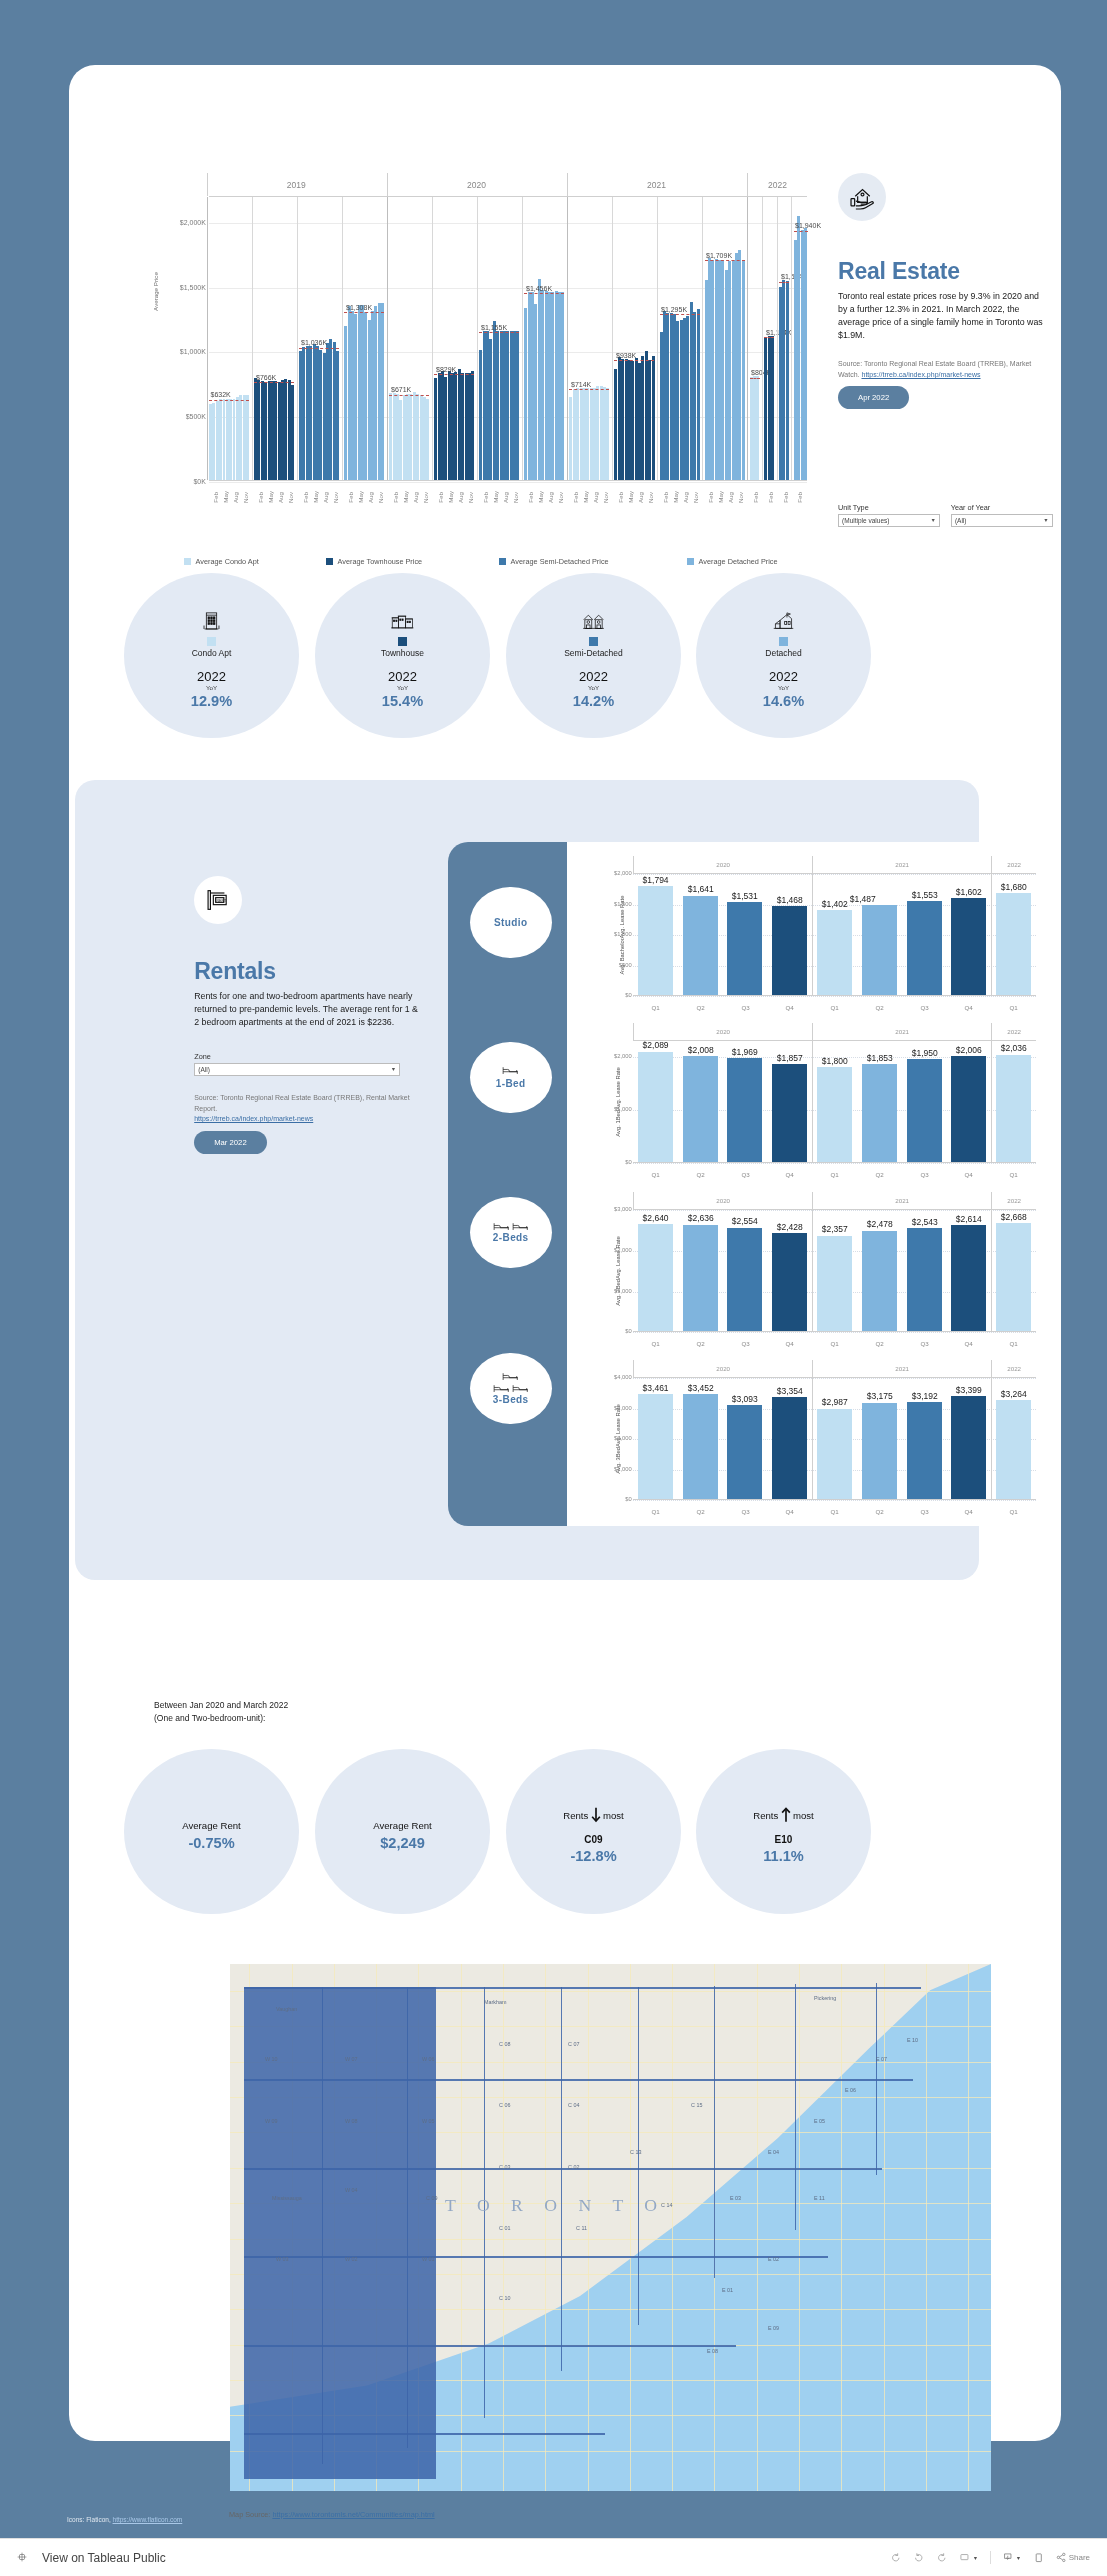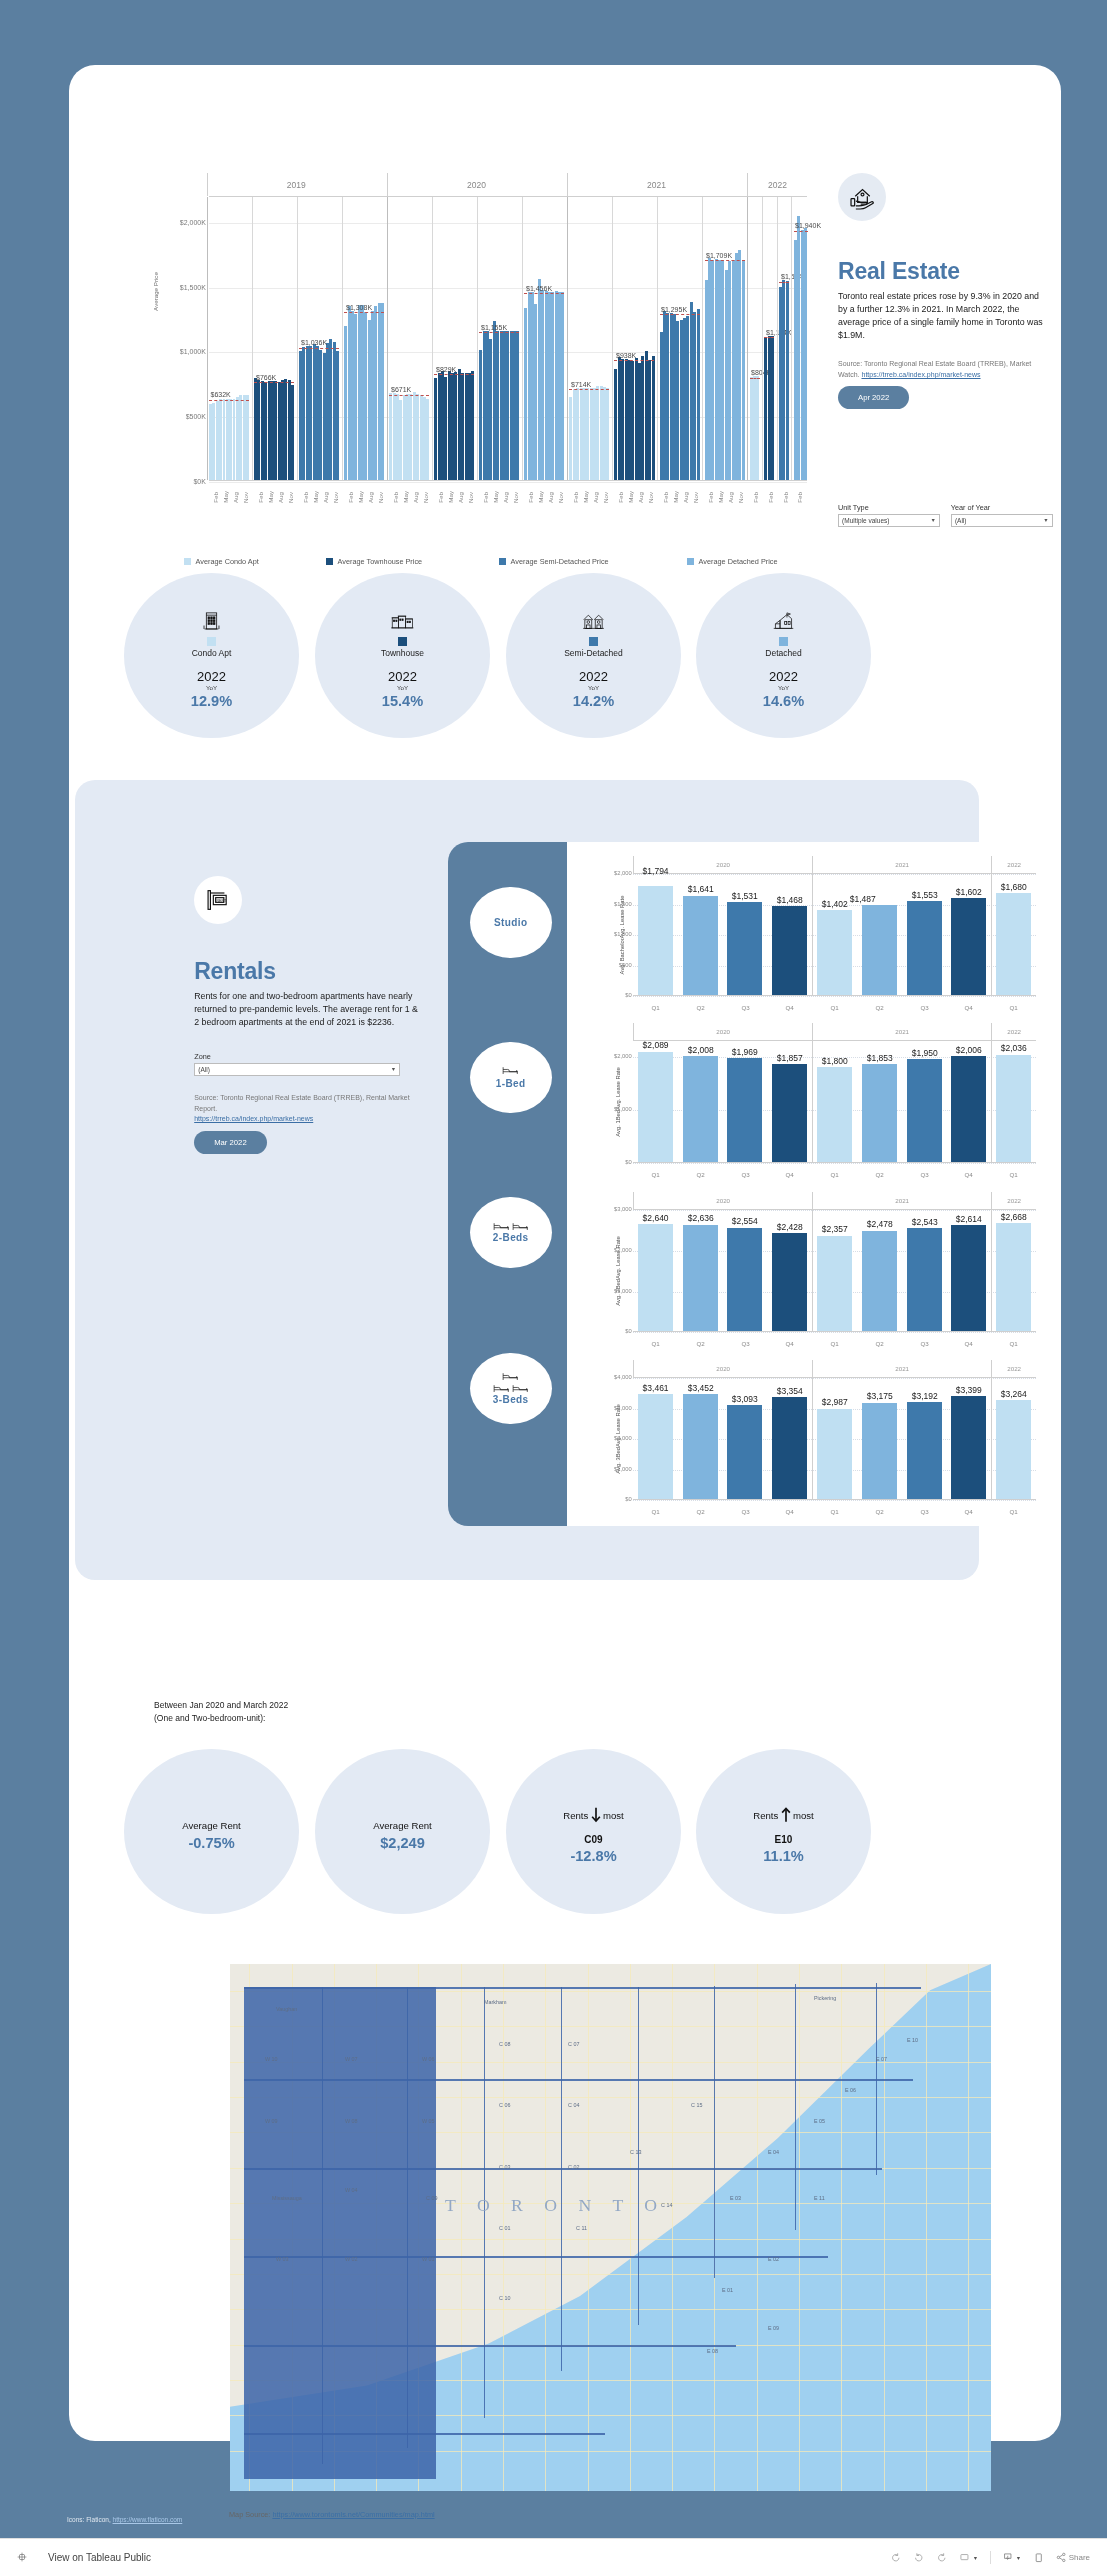--- a/index.html
+++ b/index.html
@@ -252,21 +252,21 @@
   #icons-credit a { color: #a9c8e8; }
 
   
   #toolbar {
     position: absolute; left: 0; top: 2538px;
     width: 1107px; height: 38px; background: #ffffff;
     border-top: 0.8px solid #e0e0e0;
     display: flex; align-items: center; justify-content: space-between;
     padding: 0 17px;
   }
-  .tb-left { display: flex; align-items: center; gap: 21px; font-size: 10px; color: #444; }
+  .tb-left { display: flex; align-items: center; gap: 15px; font-size: 12px; color: #444; }
   .tb-right { display: flex; align-items: center; gap: 11.5px; font-size: 8px; color: #666; }
   .tb-btn { display: flex; align-items: center; gap: 2.3px; color: #888; }
   .tb-sep { width: 0.8px; height: 13px; background: #ddd; }
 </style>
 </head>
 <body>
 
 <div id="viz-frame">
   <div id="viz-card">
 
@@ -796,21 +796,21 @@
               <div class="rc-ylab" style="top: 0px;">$2,000</div>
             </div>
             <div class="rc-plot">
               <div class="rc-body">
                 <div class="rc-grid" style="top: 122px;"></div>
                 <div class="rc-grid" style="top: 92px;"></div>
                 <div class="rc-grid" style="top: 61px;"></div>
                 <div class="rc-grid" style="top: 31px;"></div>
                 <div class="rc-grid" style="top: 0px;"></div>
                 <div class="rc-bar" style="left: 4.9px; width: 35px; height: 110px; background: rgb(191, 223, 242);"></div>
-                <div class="rc-lbl" style="left: -3.1px; width: 51px; bottom: 120px;">$1,794</div>
+                <div class="rc-lbl" style="left: -3.1px; width: 51px; bottom: 111px;">$1,794</div>
                 <div class="rc-bar" style="left: 50px; width: 35px; height: 100px; background: rgb(127, 180, 221);"></div>
                 <div class="rc-lbl" style="left: 42px; width: 51px; bottom: 102px;">$1,641</div>
                 <div class="rc-bar" style="left: 94px; width: 35px; height: 94px; background: rgb(62, 121, 171);"></div>
                 <div class="rc-lbl" style="left: 86px; width: 51px; bottom: 95px;">$1,531</div>
                 <div class="rc-bar" style="left: 139px; width: 35px; height: 90px; background: rgb(28, 79, 124);"></div>
                 <div class="rc-lbl" style="left: 131px; width: 51px; bottom: 91px;">$1,468</div>
                 <div class="rc-bar" style="left: 184px; width: 35px; height: 86px; background: rgb(191, 223, 242);"></div>
                 <div class="rc-lbl" style="left: 176px; width: 51px; bottom: 87px;">$1,402</div>
                 <div class="rc-bar" style="left: 229px; width: 35px; height: 91px; background: rgb(127, 180, 221);"></div>
                 <div class="rc-lbl" style="left: 204px; width: 51px; bottom: 92px;">$1,487</div>

